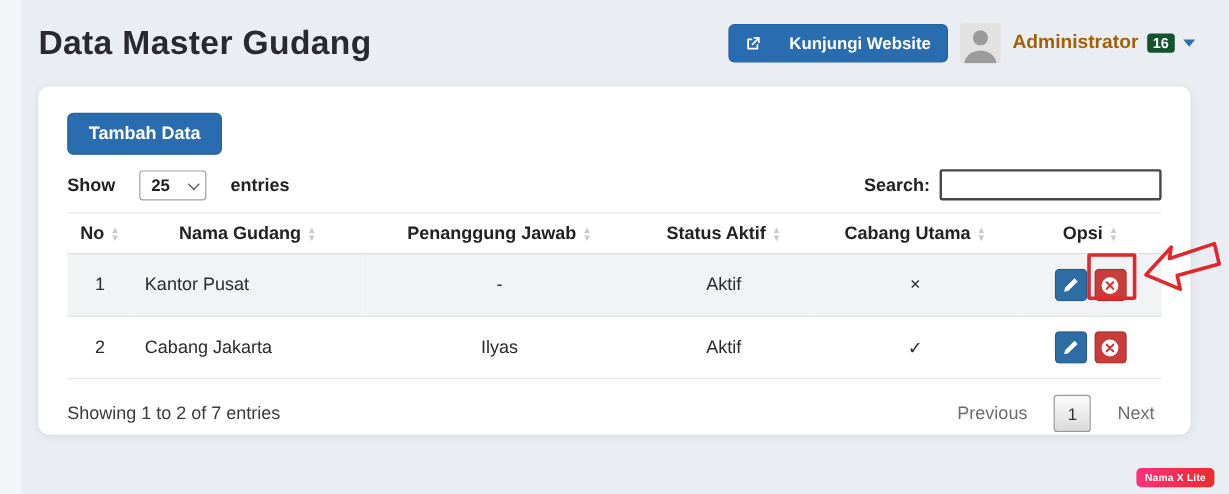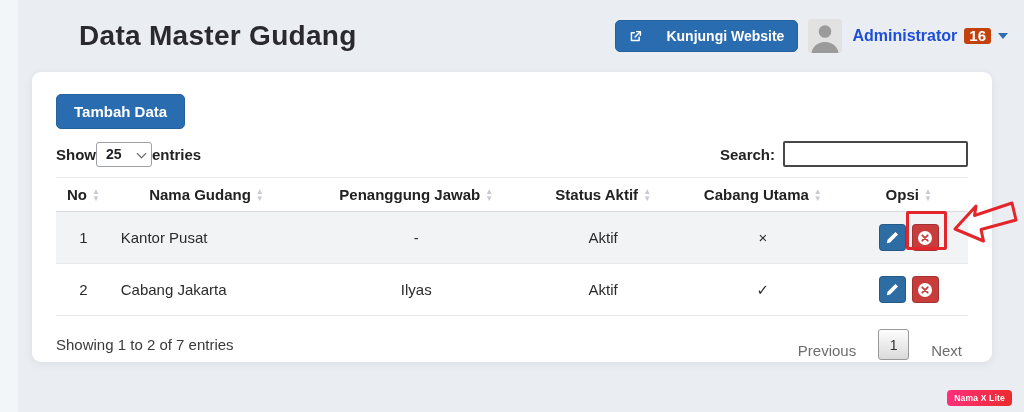--- a/index.html
+++ b/index.html
@@ -8,42 +8,42 @@
     width:1024px; height:412px;
     background:#eaeef2;
     font-family:"Liberation Sans","DejaVu Sans",sans-serif;
     position:relative; overflow:hidden;
     color:#2b2b2f;
   }
   .left-gutter{ position:absolute; left:0; top:0; width:18px; height:412px; background:#f3f6f9; }
 
   
   .page-header{ position:relative; display:flex; justify-content:space-between; align-items:center;
-    padding:14px 16px 0 32px; height:58px;margin-left:47px; }
+    padding:14px 28px 0 32px; height:58px; }
   .page-title{ margin:0; font-size:28px; font-weight:800; letter-spacing:.3px; color:#29292f; }
   .header-right{ display:flex; align-items:center; gap:10px; }
   .btn-visit{ display:inline-flex; align-items:center; gap:24px; background:#2a6cb0; border:1px solid #25619e;
     color:#fff; font-size:14px; font-weight:700; padding:7px 13px; border-radius:5px; cursor:pointer;
     font-family:inherit; }
   .avatar{ width:34px; height:34px; border-radius:3px; overflow:hidden; display:inline-flex; cursor:pointer; }
   .user-menu{ display:inline-flex; align-items:center; gap:7px; cursor:pointer; }
-  .user-name{ color:#1d4ed8; font-size:16px; font-weight:600; }
-  .notif-badge{ background:#c2410c; color:#fff; font-size:15px; font-weight:700; border-radius:3px;
+  .user-name{ color:#a16207; font-size:16px; font-weight:600; }
+  .notif-badge{ background:#14532d; color:#fff; font-size:12px; font-weight:700; border-radius:3px;
     padding:2px 5px; line-height:12px; }
   .caret-down{ width:0; height:0; border-left:5px solid transparent; border-right:5px solid transparent;
     border-top:6px solid #2f6fae; display:inline-block; }
 
   
   .card{ position:relative; margin:14px 32px 0 32px; width:960px; height:290px; background:#fff;
     border-radius:9px; box-shadow:0 2px 8px rgba(40,50,70,.08); padding:22px 24px 18px 24px; }
   .btn-add{ background:#2a6cb0; border:1px solid #25619e; color:#fff; font-size:15px; font-weight:600;
     padding:8px 17px; border-radius:5px; cursor:pointer; font-family:inherit; }
 
   .controls{ display:flex; justify-content:space-between; align-items:center; margin-top:12px; height:26px; }
-  .length-ctrl{ display:flex; align-items:center; gap:0; font-size:15px; font-weight:700; color:#222; }
+  .length-ctrl{ display:flex; align-items:center; gap:20px; font-size:15px; font-weight:700; color:#222; }
   .select-wrap{ position:relative; display:inline-block; }
   .select-wrap select{ appearance:none; -webkit-appearance:none; width:56px; height:25px; border:1px solid #9da1a6;
     border-radius:3px; font-size:14px; font-weight:700; color:#222; padding:0 18px 0 9px; background:#fff;
     font-family:Liberation Sans, sans-serif; cursor:pointer; }
   .select-chevron{ position:absolute; right:7px; top:8px; width:7px; height:7px; border-right:1.6px solid #555;
     border-bottom:1.6px solid #555; transform:rotate(45deg); pointer-events:none; }
   .search-ctrl{ display:flex; align-items:center; gap:8px; font-size:15px; font-weight:700; color:#222; }
   .search-ctrl input{ width:185px; height:26px; border:2px solid #474747; border-radius:2px; padding:0 6px;
     font-size:14px; font-family:inherit; background:#fff; }
 
@@ -60,21 +60,21 @@
   .col-utama{width:19%;} .col-opsi{width:13%;}
   .opsi-cell{ display:flex; justify-content:center; gap:6px; }
   .btn-icon{ width:27px; height:27px; border-radius:4px; border:1px solid rgba(0,0,0,.18);
     display:inline-flex; align-items:center; justify-content:center; cursor:pointer; padding:0; }
   .btn-edit{ background:#2e6da4; }
   .btn-delete{ background:#c83c3c; }
 
   
   .card-footer{ display:flex; justify-content:space-between; align-items:center; margin-top:13px; }
   .info-text{ font-size:15px; color:#3a3a3a; }
-  .pagination{ display:flex; align-items:flex-end; gap:16px; }
+  .pagination{ display:flex; align-items:center; gap:16px; }
   .page-link{ color:#6d6d6d; font-size:15px; cursor:pointer; background:none; border:none; font-family:inherit; }
   .page-number{ width:31px; height:31px; border:1px solid #999; border-radius:3px;
     background:linear-gradient(#fdfdfd,#dadada); color:#333; font-size:14px; display:inline-flex;
     align-items:center; justify-content:center; cursor:pointer; font-family:inherit; }
 
   
   .annot-rect{ position:absolute; left:906px; top:211px; width:41px; height:39px;
     border:3px solid #e2262c; border-radius:2px; pointer-events:none; }
   .annot-arrow{ position:absolute; left:950px; top:196px; pointer-events:none; }
   .watermark{ position:absolute; right:12px; bottom:6px; background:linear-gradient(95deg,#ff2f7e,#ea2c2c);

